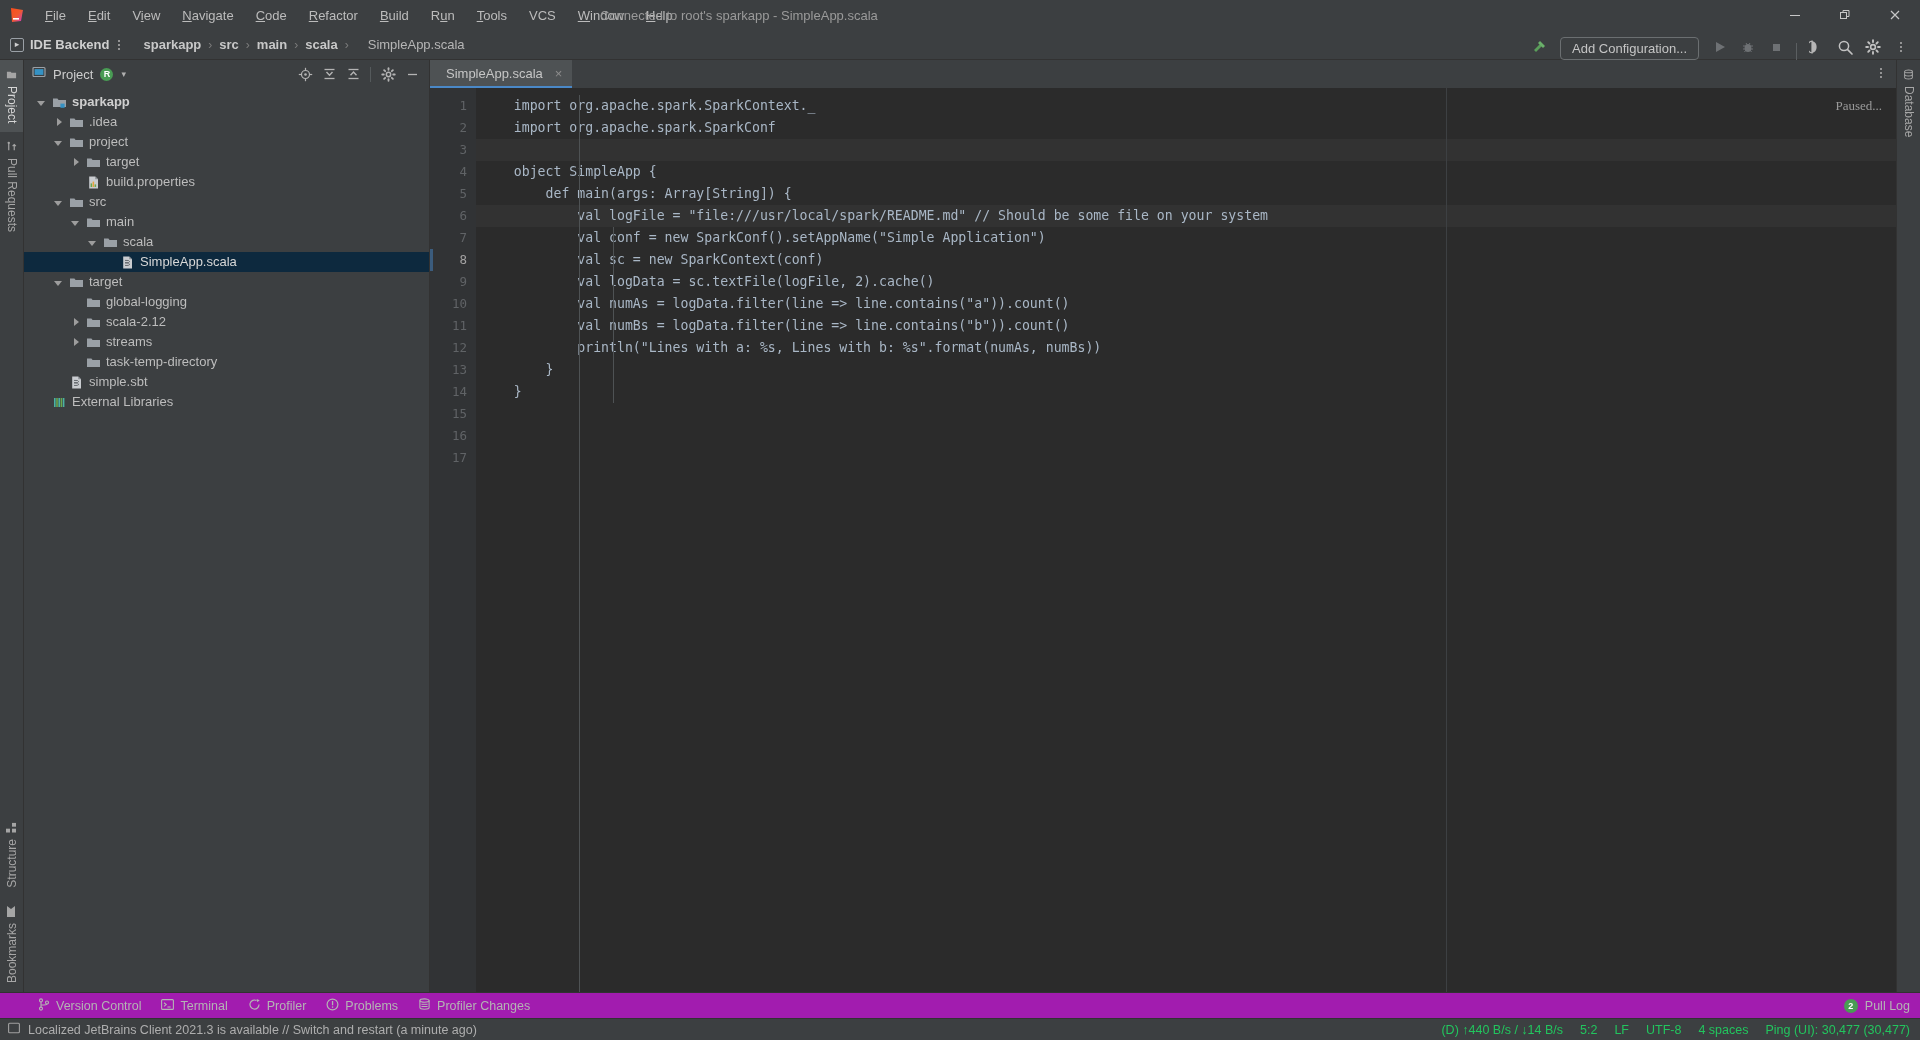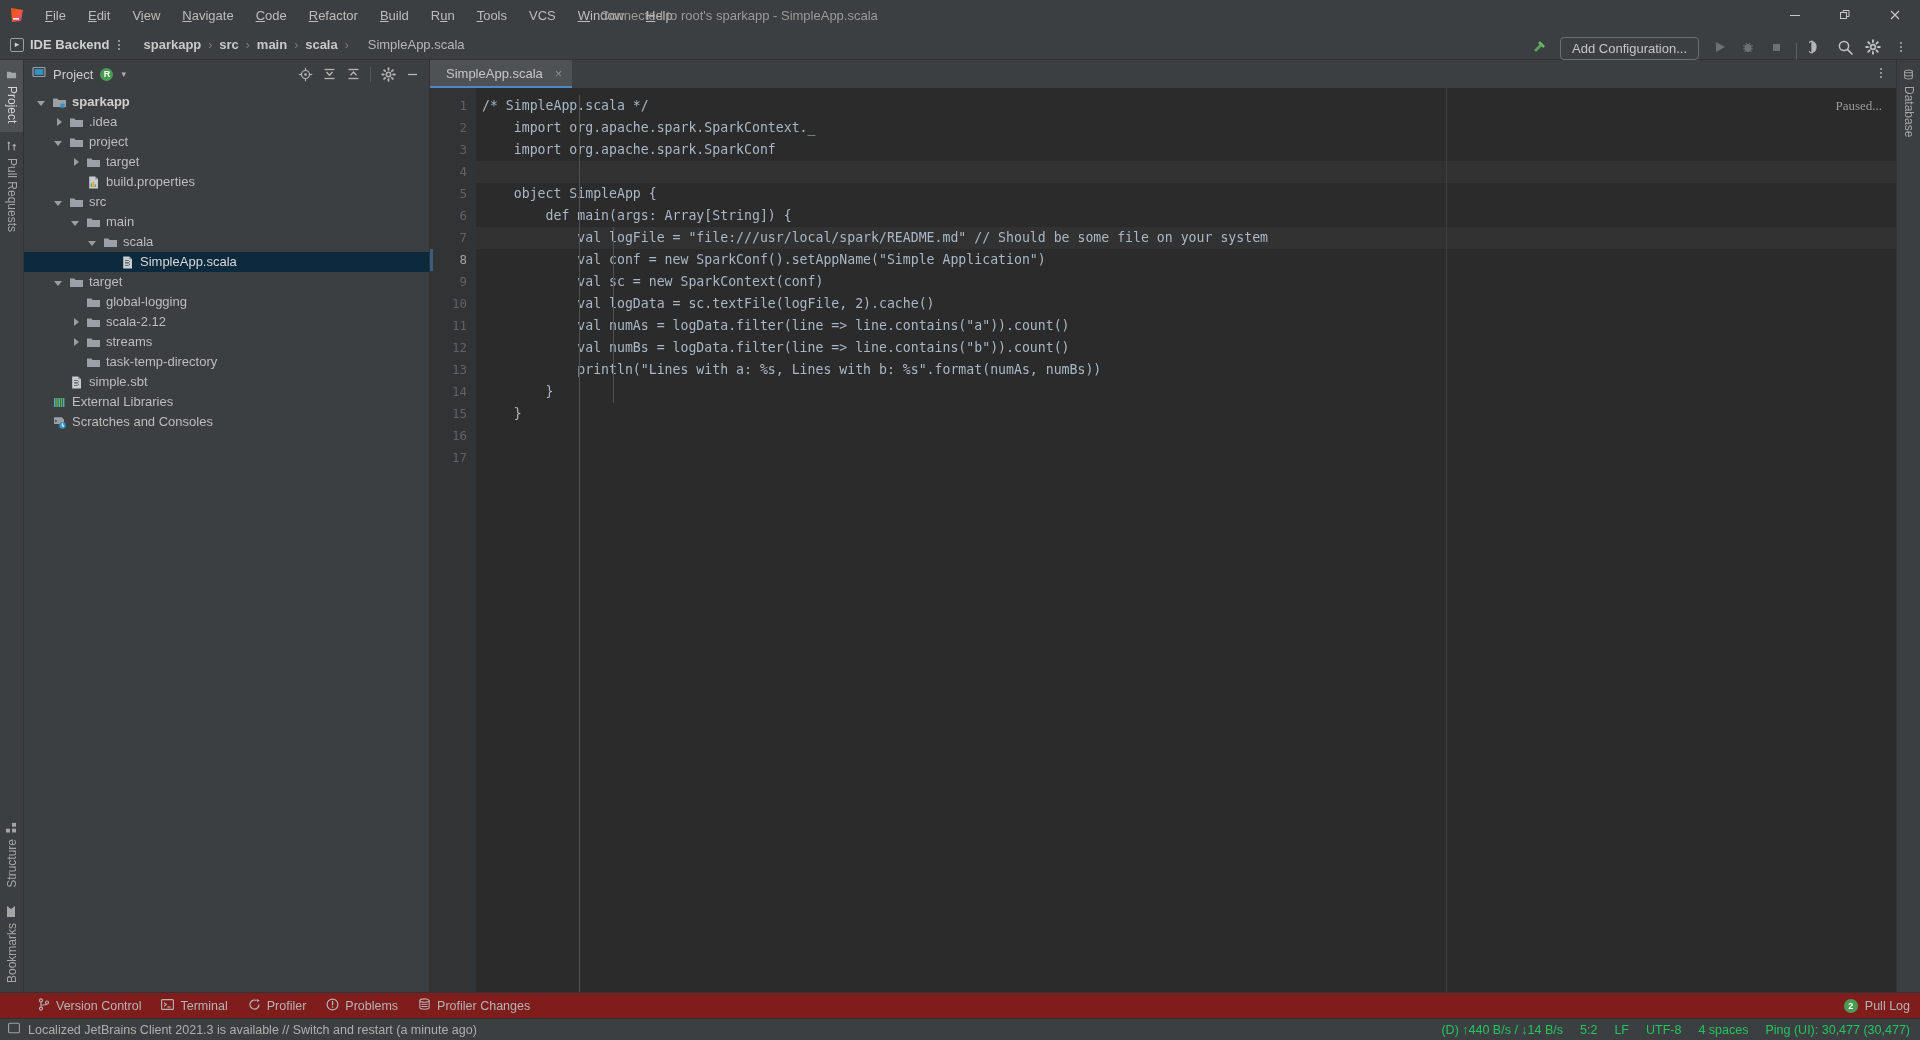--- a/index.html
+++ b/index.html
@@ -156,21 +156,21 @@
     display: flex; flex-direction: column; align-items: center;
   }
   .rrail-btn {
     writing-mode: vertical-rl; text-orientation: mixed;
     font-size: 12px; color: #a7a7a7; padding: 9px 4px; display: flex;
     align-items: center; gap: 6px; white-space: nowrap;
   }
 
   
   .toolwin-bar {
-    height: 26px; flex: 0 0 26px; background: #7f1d1d; display: flex; align-items: center;
+    height: 26px; flex: 0 0 26px; background: #a21caf; display: flex; align-items: center;
     border-top: 1px solid #323232; position: relative; padding-left: 28px;
   }
   .twb-item {
     display: flex; align-items: center; gap: 6px; font-size: 12.5px; color: #b4b4b4;
     padding: 3px 10px;
   }
   .twb-right { position: absolute; right: 10px; display: flex; align-items: center; gap: 7px; }
   .evtbadge {
     width: 14px; height: 14px; border-radius: 50%; background: #499c54; color: #fff;
     font-size: 9px; display: inline-flex; align-items: center; justify-content: center;
@@ -616,33 +616,20 @@
               <svg width="15" height="15" viewBox="0 0 15 15">
                 <rect x="2" y="3" width="1.6" height="9" fill="#4ab3a4"></rect>
                 <rect x="4.2" y="3" width="1.6" height="9" fill="#6aa84f"></rect>
                 <rect x="6.4" y="3" width="1.6" height="9" fill="#4ab3a4"></rect>
                 <rect x="8.6" y="3" width="1.6" height="9" fill="#6aa84f"></rect>
                 <rect x="10.8" y="3" width="1.6" height="9" fill="#4ab3a4"></rect>
               </svg>
             </span>
             <span class="tlabel">External Libraries</span>
           </div>
-          <div class="trow">
-            <span style="display: inline-block; flex: 0 0 8px;"></span>
-            <span class="twig"></span>
-            <span class="ticon">
-              <svg width="15" height="15" viewBox="0 0 15 15">
-                <path d="M2 2.2 H9.6 L12 4.6 V9 H2 Z" fill="#9aa0a6"></path>
-                <path d="M3.3 4.6 L5.3 6 L3.3 7.4 Z" fill="#3c3f41"></path>
-                <circle cx="10.4" cy="10.4" r="3.3" fill="#3592c4"></circle>
-                <path d="M10.4 8.3 V10.6 L12 11.4" fill="none" stroke="#ffffff" stroke-width="1.1"></path>
-              </svg>
-            </span>
-            <span class="tlabel">Scratches and Consoles</span>
-          </div>
         </div>
     </div>
 
     <div class="editor-area">
       <div class="tabstrip">
         <div class="tab">
           <span>SimpleApp.scala</span>
           <span class="tclose">×</span>
         </div>
         <div class="tabstrip-right">
@@ -670,21 +657,20 @@
             <div class="gln">11</div>
             <div class="gln">12</div>
             <div class="gln">13</div>
             <div class="gln">14</div>
             <div class="gln">15</div>
             <div class="gln">16</div>
             <div class="gln">17</div>
             <div class="gutter-bar" style="top: 161px; height: 22px;"></div>
           </div>
         <div class="codearea" id="codearea">
-            <div class="cline">/* SimpleApp.scala */</div>
             <div class="cline">    import org.apache.spark.SparkContext._</div>
             <div class="cline">    import org.apache.spark.SparkConf</div>
             <div class="cline hl"> </div>
             <div class="cline">    object SimpleApp {</div>
             <div class="cline">        def main(args: Array[String]) {</div>
             <div class="cline hl">            val logFile = "file:///usr/local/spark/README.md" // Should be some file on your system</div>
             <div class="cline">            val conf = new SparkConf().setAppName("Simple Application")</div>
             <div class="cline">            val sc = new SparkContext(conf)</div>
             <div class="cline">            val logData = sc.textFile(logFile, 2).cache()</div>
             <div class="cline">            val numAs = logData.filter(line =&gt; line.contains("a")).count()</div>

